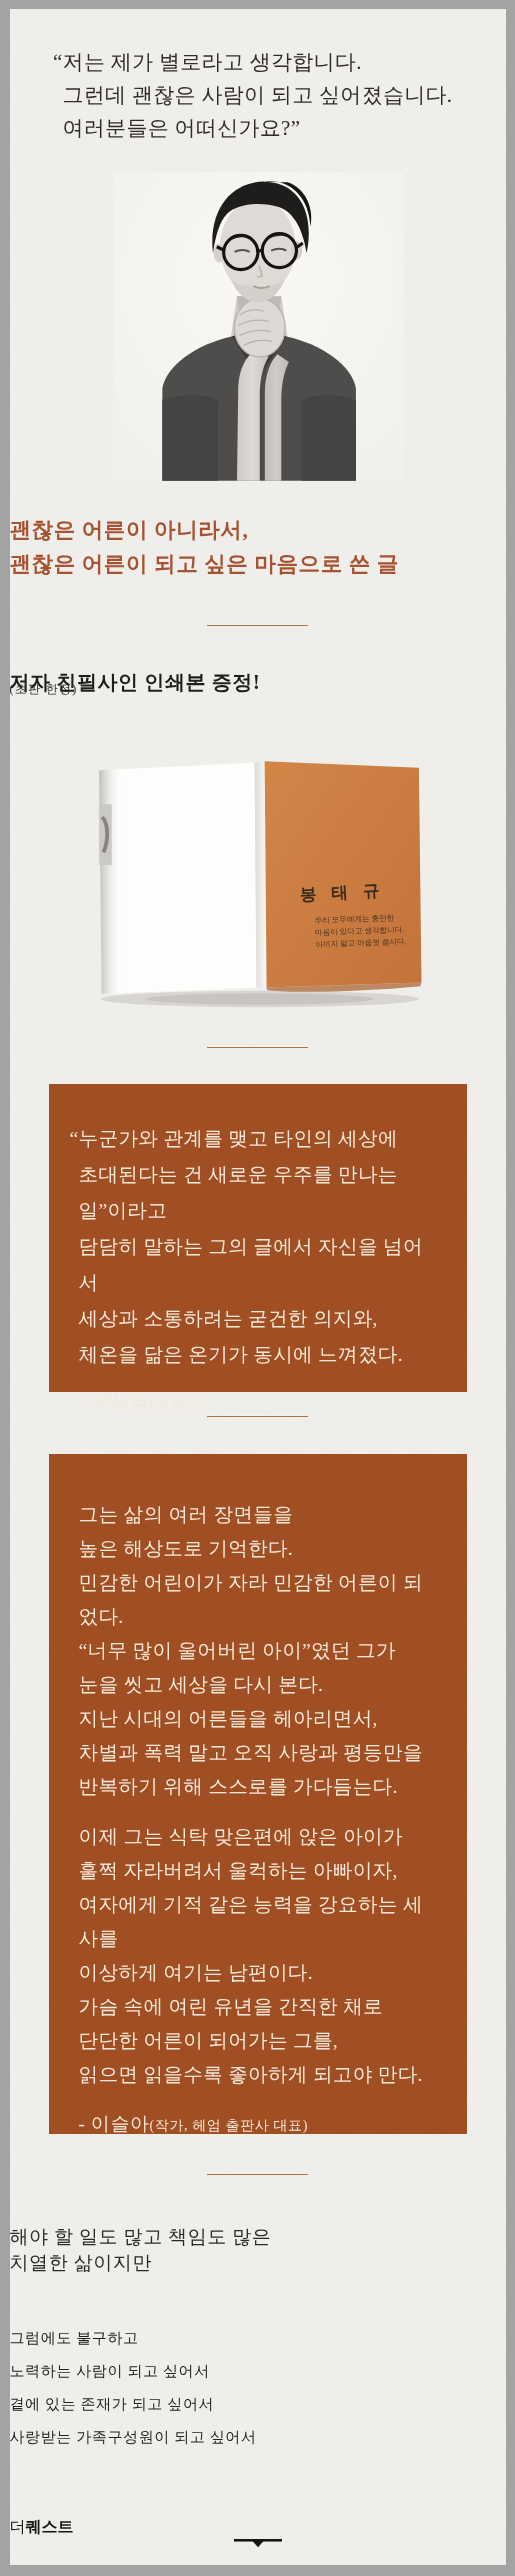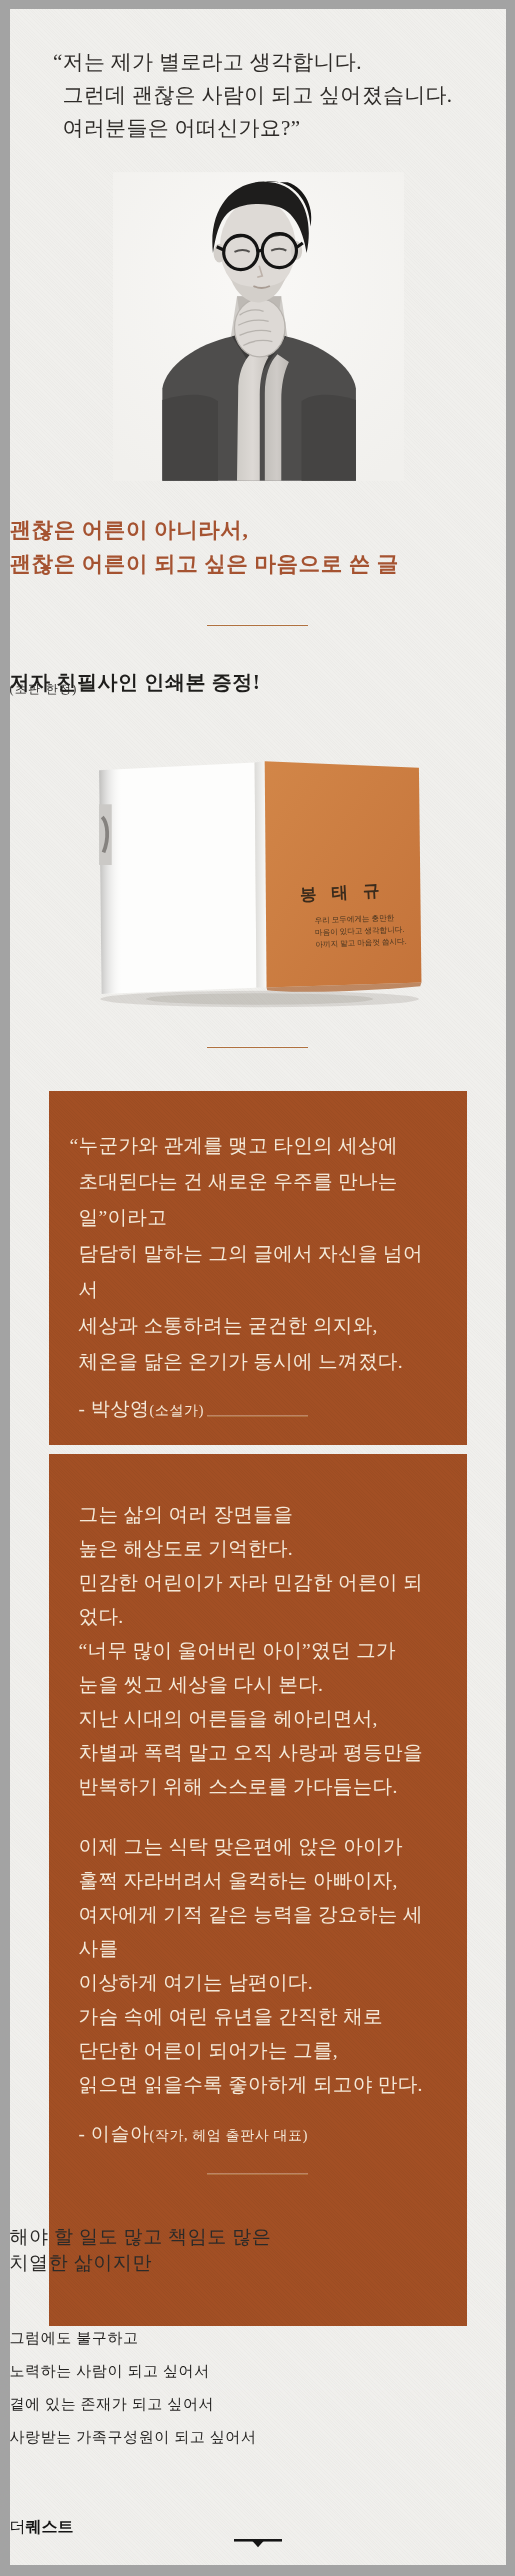--- a/index.html
+++ b/index.html
@@ -71,28 +71,28 @@
     transform:rotate(-2deg);
   }
 
   .card{
     left:39px;width:418px;
     background-color:#a24f24;
     background-image:repeating-linear-gradient(45deg, rgba(0,0,0,0.03) 0 0.6px, transparent 0.6px 1.9px);
     color:#f4e9d8;
     box-sizing:border-box;
   }
-  .card1{top:1075px;height:354px;padding:37px 31px 0 30px;margin-top:7px;}
-  .card2{top:1445px;height:872px;padding:44px 25px 0 30px;}
+  .card1{top:1075px;height:308px;padding:37px 31px 0 30px;}
+  .card2{top:1445px;height:680px;padding:44px 25px 0 30px;}
   .card-quote{
     font-size:19.6px;line-height:36px;letter-spacing:0.3px;
     text-indent:-8.9px;
   }
   .card2 .card-quote{line-height:34px;text-indent:0;}
-  .card2 .para2{margin-top:26px;}
+  .card2 .para2{margin-top:16px;}
   .attribution{margin-top:16.5px;font-size:19px;letter-spacing:0.6px;}
   .attribution .role{font-size:14px;}
   .card2 .attribution{margin-top:19px;}
 
   .closing-intro{
     top:2215px;
     font-size:19px;line-height:26px;color:#2b2a28;letter-spacing:0.6px;
   }
   .closing-main{
     top:2313px;

